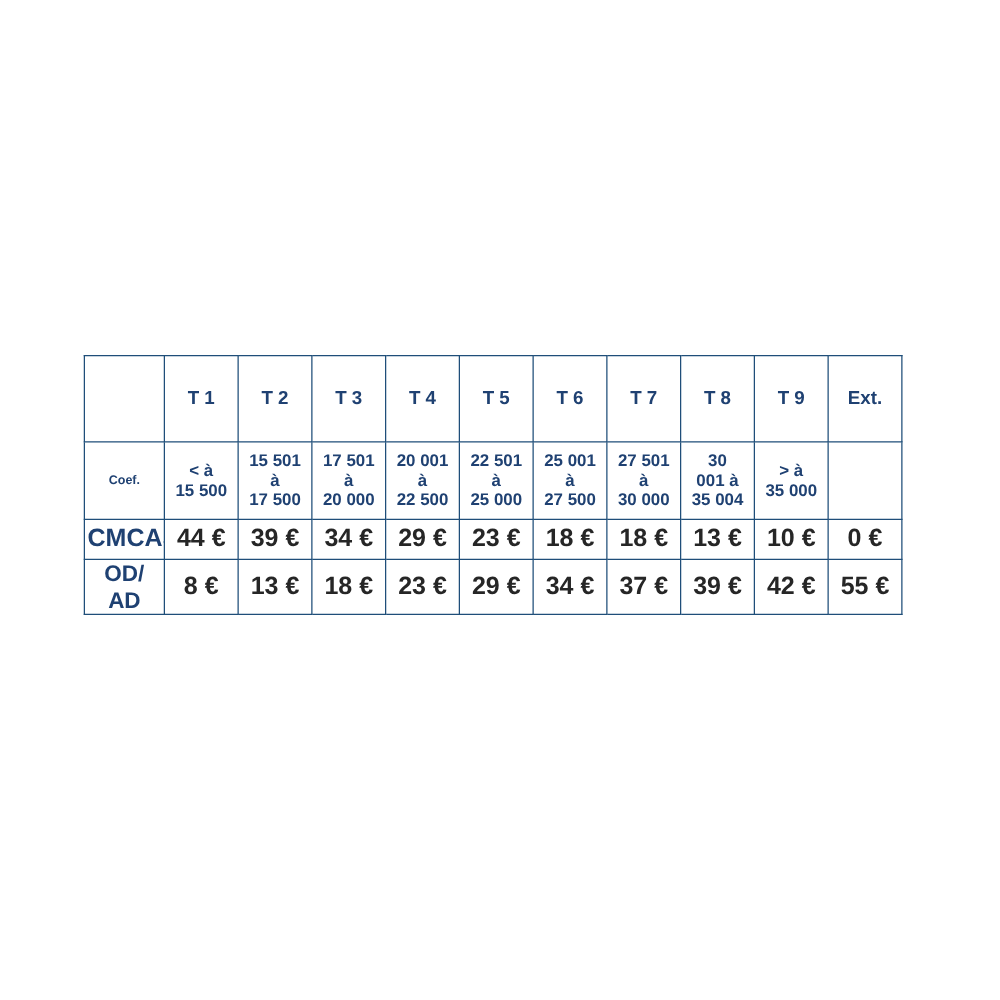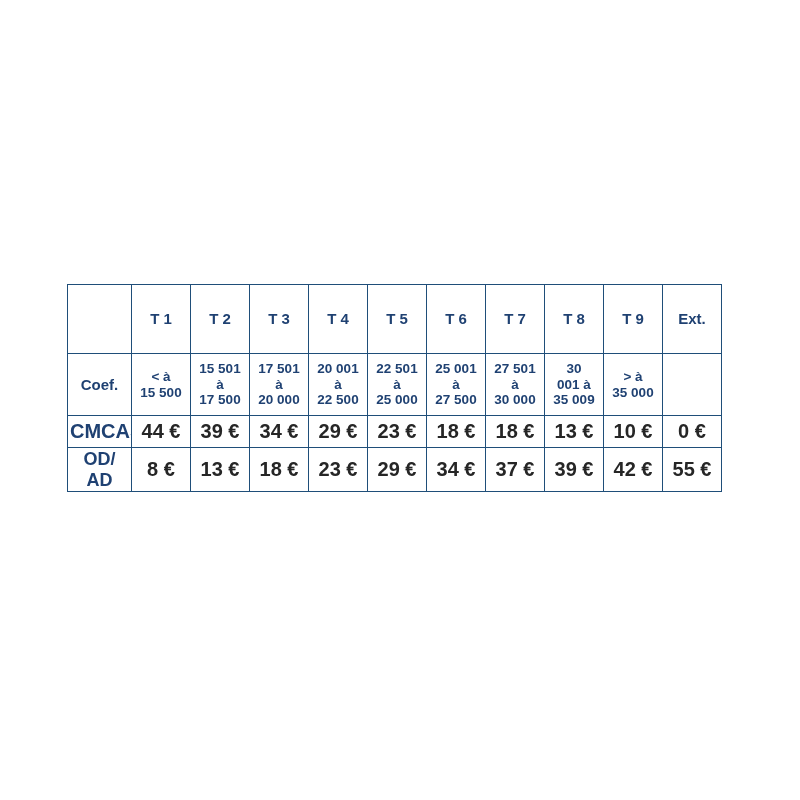--- a/index.html
+++ b/index.html
@@ -32,21 +32,21 @@
     line-height: 1.15;
     overflow: hidden;
   }
   .r-header { height: 69px; }
   .r-coef   { height: 62px; }
   .r-cmcas  { height: 32px; }
   .r-odad   { height: 44px; margin-top: 32px; }
 
   .col-header { color: var(--label-color, #1F4172); font-size: 15px; }
   .corner     { background: var(--cell-bg, #ffffff); }
-  .coef-label { color: var(--label-color, #1F4172); font-size: 15px; }
+  .coef-label { color: var(--label-color, #1F4172); font-size: 10px; }
   .coef-cell  { color: var(--label-color, #1F4172); font-size: 13.5px; line-height: 1.32; }
   .cmcas-label{ color: var(--label-color, #1F4172); font-size: 20px; }
   .odad-label { color: var(--label-color, #1F4172); font-size: 18px; line-height: 1.2; }
   .value-cell { color: var(--value-color, #262626); font-size: 20px; }
 </style>
 </head>
 <body>
 
 <div class="canvas">
   <table class="pricing">
@@ -85,21 +85,21 @@
 à
 25 000</td>
         <td class="coef-cell">25 001
 à
 27 500</td>
         <td class="coef-cell">27 501
 à
 30 000</td>
         <td class="coef-cell">30
 001 à
-35 009</td>
+35 004</td>
         <td class="coef-cell">&gt; à
 35 000</td>
         <td class="coef-cell"></td>
       </tr>
       <tr class="r-cmcas">
         <td class="cmcas-label">CMCAS</td>
         <td class="value-cell">44 €</td>
         <td class="value-cell">39 €</td>
         <td class="value-cell">34 €</td>
         <td class="value-cell">29 €</td>

